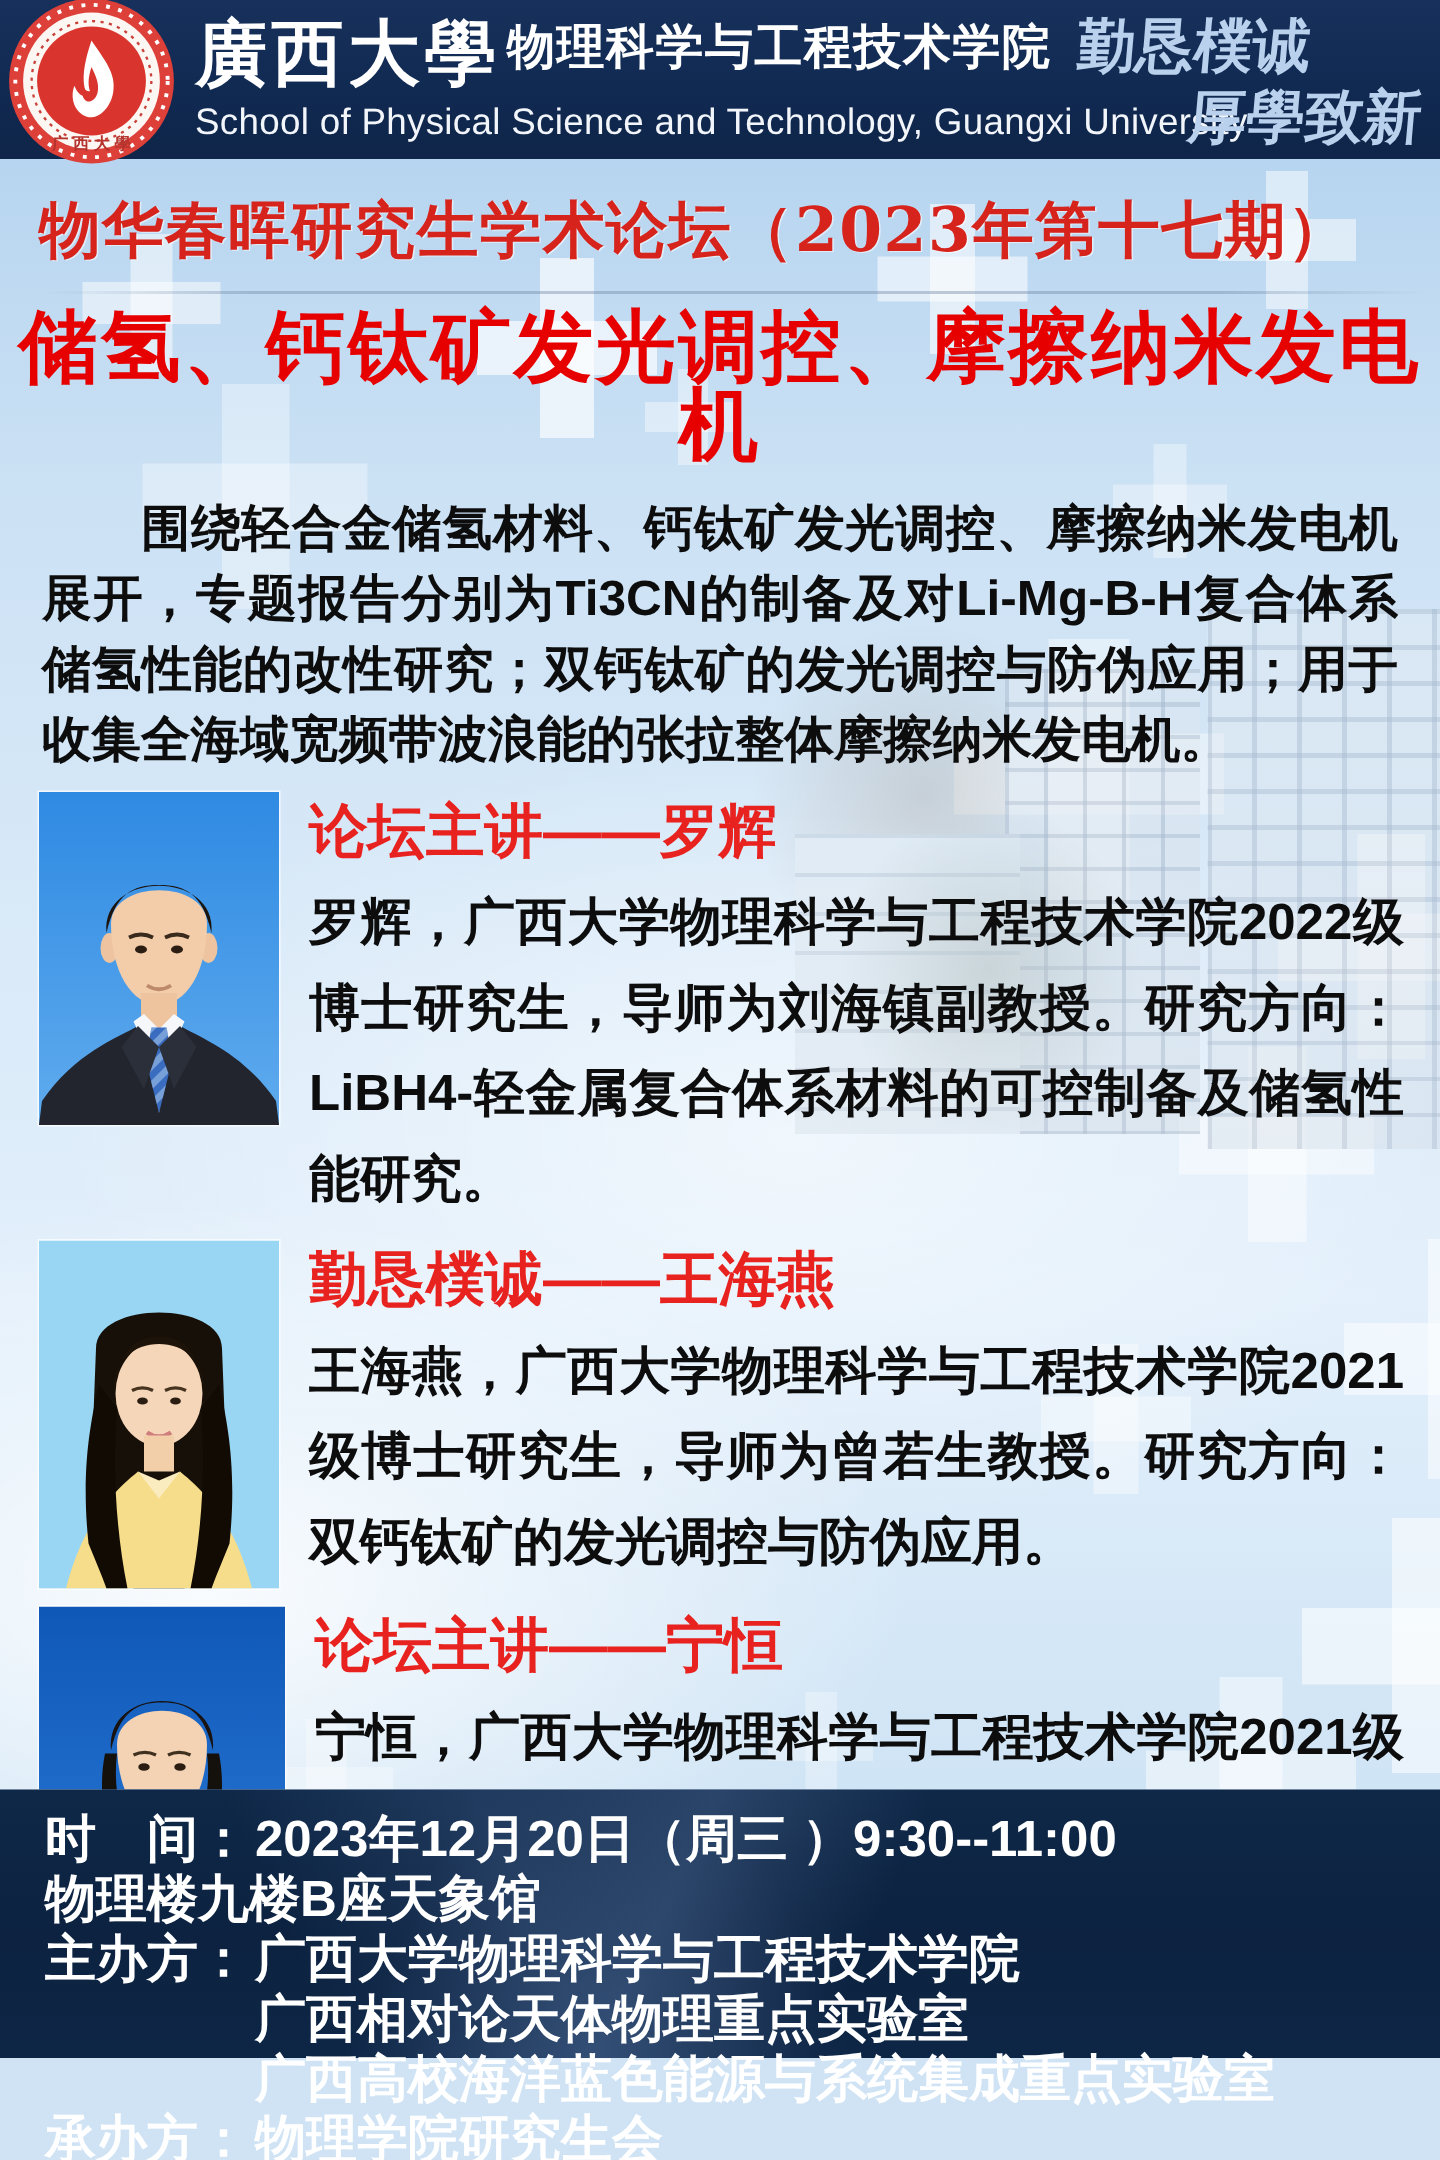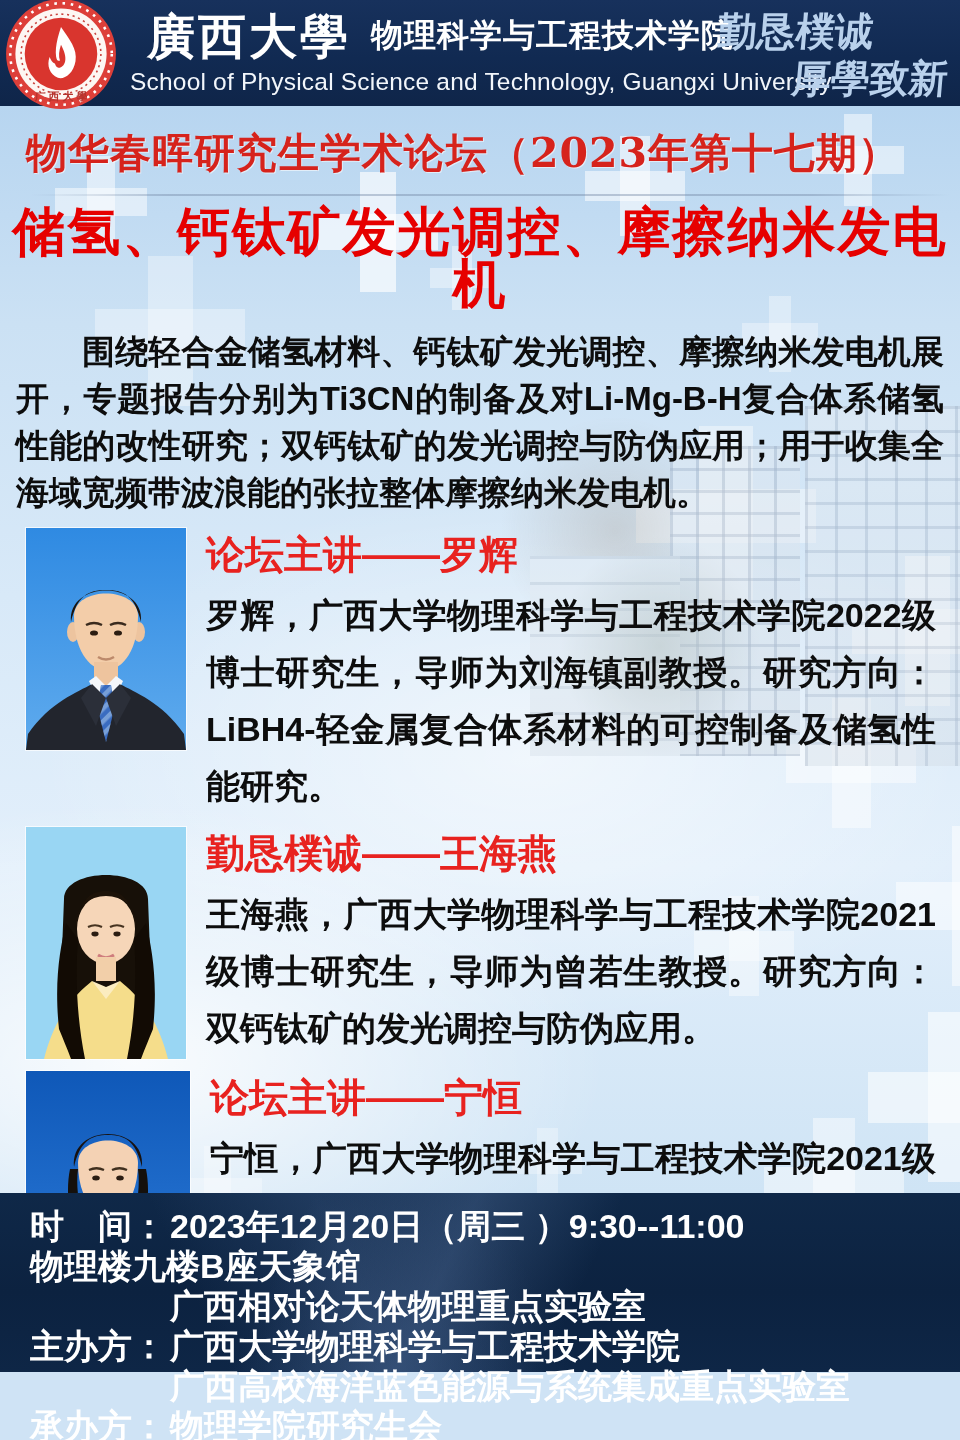--- a/index.html
+++ b/index.html
@@ -4,21 +4,21 @@
 <style>
   *{margin:0;padding:0;box-sizing:border-box;}
   html,body{margin:0;padding:0;background:#eef4fa;}
   body{font-family:"Liberation Sans","DejaVu Sans",sans-serif;}
   .poster{position:relative;width:960px;height:1440px;overflow:hidden;background:#cfe3f5;}
 
   
   .header{position:relative;width:100%;height:106px;background:linear-gradient(180deg,#17315c 0%,#112a52 55%,#0f2549 100%);z-index:6;}
   .logo{position:absolute;left:4px;top:-3px;width:114px;height:114px;}
   .header-text{position:absolute;left:130px;top:10px;color:#fff;}
-  .title-row{display:flex;align-items:center;gap:20px;margin-left:17px;}
+  .title-row{display:flex;align-items:flex-start;gap:4px;}
   .uni-name{font-family:"DejaVu Serif","Liberation Serif",serif;font-size:48px;font-weight:700;letter-spacing:3px;line-height:52px;}
   .school-name{font-size:32px;font-weight:900;letter-spacing:1px;}
   .eng{font-size:24.5px;margin-top:6px;letter-spacing:.2px;color:#f2f6fb;}
   .motto{position:absolute;right:6px;top:8px;width:250px;color:#b9d1ec;font-family:"DejaVu Serif","Liberation Serif",serif;font-size:39px;font-weight:700;transform:skewX(-5deg);line-height:47px;}
   .motto .m1{text-align:left;padding-left:12px;}
   .motto .m2{text-align:right;padding-right:4px;}
 
   
   .main{position:relative;width:100%;height:1087px;overflow:hidden;
     background:
@@ -43,21 +43,21 @@
       repeating-linear-gradient(90deg,rgba(100,120,150,.42) 0 3px,rgba(0,0,0,0) 3px 30px),
       repeating-linear-gradient(180deg,rgba(100,120,150,.4) 0 3px,rgba(0,0,0,0) 3px 24px),
       linear-gradient(180deg,#e9eff5,#d3dde7);}
   .b-low{position:absolute;left:10px;top:150px;width:150px;height:200px;background:
       repeating-linear-gradient(180deg,rgba(110,130,155,.35) 0 3px,rgba(0,0,0,0) 3px 26px),
       linear-gradient(180deg,#e6ecf2,#d5dfe8);}
 
   .content{position:relative;z-index:2;}
   .series{margin:22px 24px 0 26px;font-family:"DejaVu Serif","Liberation Serif",serif;font-size:41px;font-weight:900;color:#d6231c;letter-spacing:1px;line-height:50px;text-shadow:1px 1px 0 rgba(255,255,255,.55);}
   .main-title{margin:28px 10px 0;text-align:center;font-size:53px;font-weight:900;color:#e60000;letter-spacing:2px;line-height:52px;}
-  .intro{margin:18px 16px 0;font-size:33px;font-weight:700;color:#0d0d0d;line-height:47px;text-align:justify;text-indent:2em;}
+  .intro{margin:18px 28px 0;font-size:33px;font-weight:700;color:#0d0d0d;line-height:47px;text-align:justify;text-indent:2em;}
 
   .speakers{margin-top:4px;}
   .speaker{display:flex;align-items:flex-start;padding:0 24px 0 26px;margin-top:12px;}
   .photo{flex:0 0 auto;margin-right:20px;box-shadow:0 0 0 1px rgba(255,255,255,.7);}
   .photo svg{display:block;}
   .sbody{flex:1;min-width:0;}
   .sheading{font-size:39px;font-weight:900;color:#e8221f;line-height:46px;margin-top:4px;}
   .sbio{margin-top:9px;font-size:34px;font-weight:700;color:#0d0d0d;line-height:57px;text-align:justify;}
 
   
@@ -242,28 +242,28 @@
 
   <div class="footer">
     <div class="frow">
       <span class="flabel">时　间：</span>
       <span class="fvalue">2023年12月20日（周三 ）9:30--11:00</span>
     </div>
     <div class="frow">
       <span class="fvalue">物理楼九楼B座天象馆</span>
     </div>
     <div class="frow">
+      <span class="flabel">主办方：</span>
+      <span class="fvalue">广西大学物理科学与工程技术学院</span>
+    </div>
+    <div class="frow">
       <span class="flabel"></span>
       <span class="fvalue">广西相对论天体物理重点实验室</span>
     </div>
     <div class="frow">
-      <span class="flabel">主办方：</span>
-      <span class="fvalue">广西大学物理科学与工程技术学院</span>
-    </div>
-    <div class="frow">
       <span class="flabel"></span>
       <span class="fvalue">广西高校海洋蓝色能源与系统集成重点实验室</span>
     </div>
     <div class="frow">
       <span class="flabel">承办方：</span>
       <span class="fvalue">物理学院研究生会</span>
     </div>
   </div>
 
 </div>

